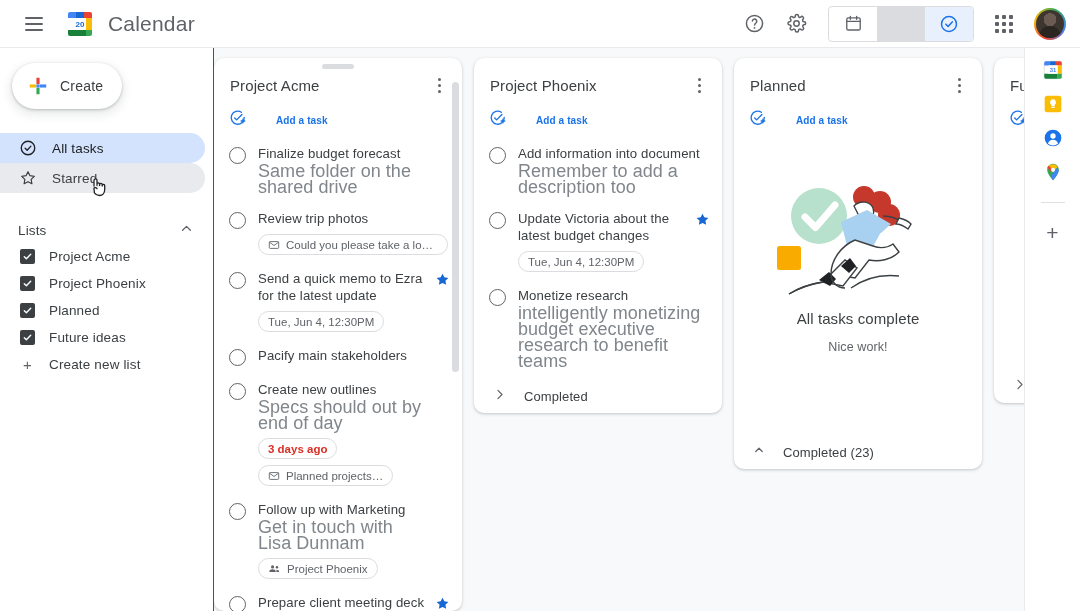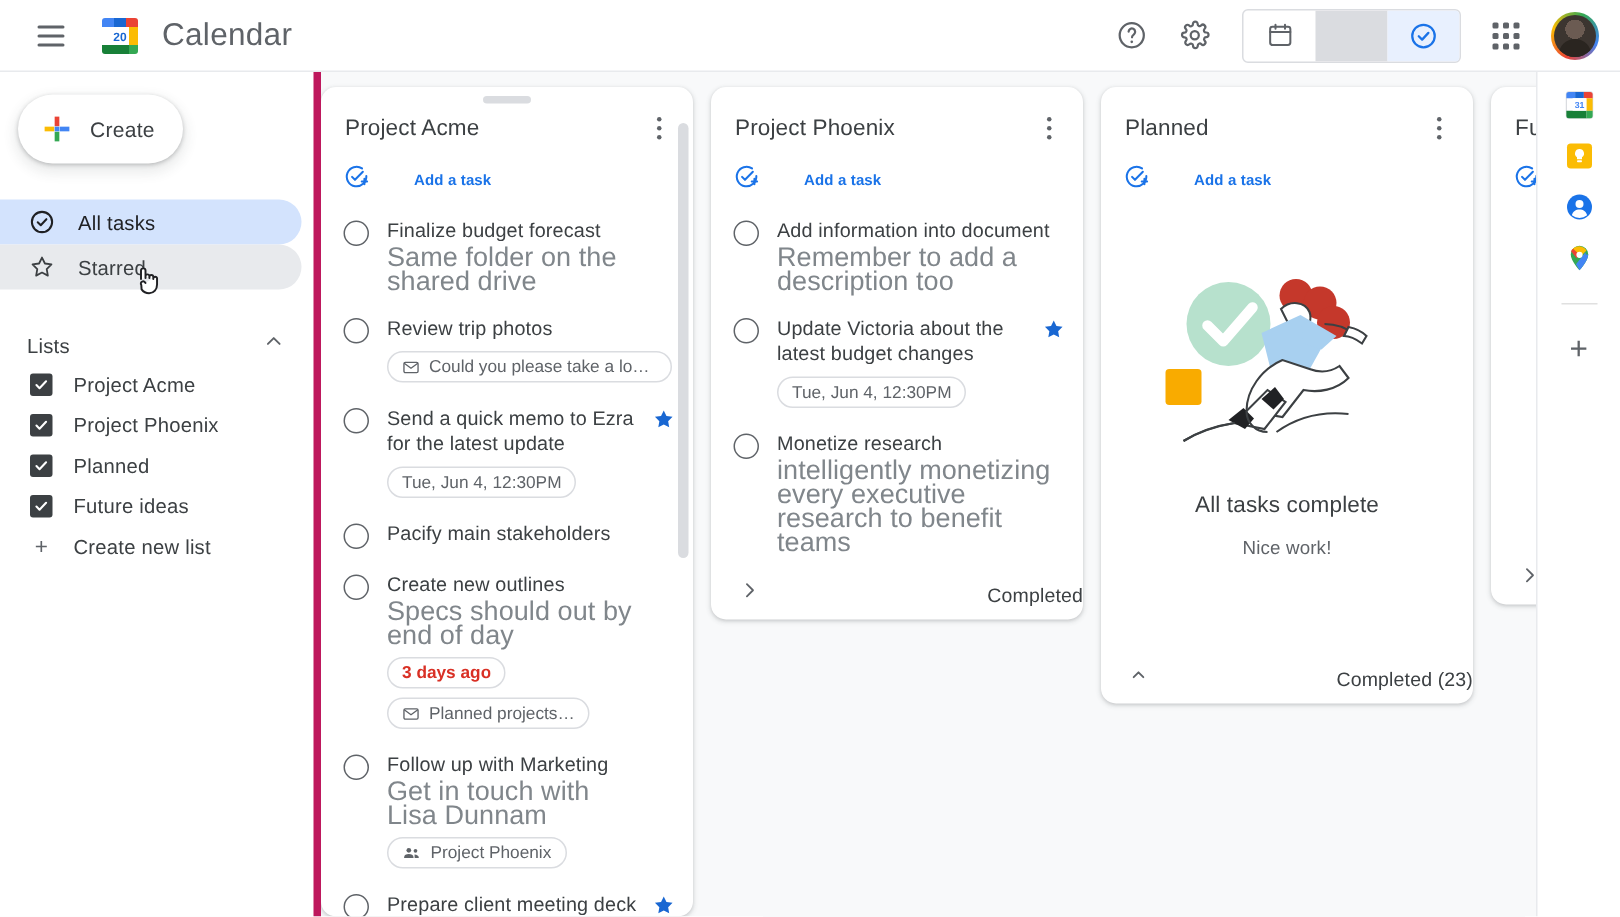--- a/index.html
+++ b/index.html
@@ -72,21 +72,21 @@
     width: 22px; height: 18px; border-radius: 11px 11px 0 0; background:#2a2520;
   }
 
   
   .body-wrap { display: flex; width: 1080px; height: 563px; background: #ffffff; }
 
   
   .sidebar {
     width: 214px; flex: none; height: 563px;
     background: #ffffff; padding-top: 8px; position: relative;
-    border-right: 5px solid #be185d;
+    border-right: 1px solid #be185d;
   }
   .create-btn {
     margin: 7px 0 0 12px; height: 46px; width: 110px;
     background: #fff; border-radius: 23px;
     box-shadow: 0 1px 3px rgba(60,64,67,.3), 0 4px 8px 3px rgba(60,64,67,.09);
     display: flex; align-items: center; cursor: pointer;
   }
   .create-btn .plus { margin-left: 15px; width: 22px; height: 22px; flex:none; }
   .create-btn .label { margin-left: 11px; font-size: 14px; color: #3c4043; letter-spacing:.2px;}
 
@@ -179,36 +179,36 @@
   .chip {
     border: 1px solid #dadce0; border-radius: 11px; height: 21px;
     display: flex; align-items: center; padding: 0 9px; max-width: 100%;
     font-size: 11.5px; color: #5f6368; white-space: nowrap; overflow: hidden; cursor:pointer;
   }
   .chip.due-overdue { color: #d93025; font-weight: 700; }
   .chip .chip-ico { margin-right: 6px; display:flex; flex:none; }
   .chip .chip-txt { overflow:hidden; text-overflow: ellipsis; }
 
   .completed-row {
-    display:flex; align-items:center; height: 34px; padding-left: 18px; cursor: pointer; flex:none;justify-content:space-between;
+    display:flex; align-items:center; height: 34px; padding-left: 18px; cursor: pointer; flex:none;
   }
   .completed-row .cr-label { margin-left: 17px; font-size: 13px; color: #3c4043; letter-spacing:.1px;}
 
   .scrollbar-track {
     position: absolute; right: 3px; top: 24px; width: 7px; bottom: 8px;
   }
   .scrollbar-thumb {
     position: absolute; left: 0; top: 0; width: 7px; height: 290px;
     background: #dadce0; border-radius: 4px;
   }
 
   
   .empty-state { padding: 34px 0 0 0; display:flex; flex-direction: column; align-items:center; flex:1;}
   .empty-illus { width: 175px; height: 140px; }
-  .empty-title { font-size: 15px; color: #3c4043; margin-top: 18px; letter-spacing:.1px;}
+  .empty-title { font-size: 15px; color: #3c4043; letter-spacing:.1px;}
   .empty-sub { font-size: 12.5px; color: #5f6368; margin-top: 13px; letter-spacing:.1px;}
 
   
   .rail {
     width: 56px; flex:none; height: 563px; background: #fff;
     border-left: 1px solid #e8eaed;
     display:flex; flex-direction: column; align-items:center; padding-top: 12px; gap: 14px;
   }
   .rail-ico { width: 20px; height: 20px; cursor: pointer; display:block;}
   .rail-sep { width: 24px; height: 1px; background: #e0e0e0; margin: 6px 0; }
@@ -574,21 +574,21 @@
               <svg width="15" height="15" viewBox="0 0 24 24" fill="#1967d2">
                 <path d="M12 2.6l2.9 5.9 6.5.95-4.7 4.6 1.1 6.5L12 17.5l-5.8 3.05 1.1-6.5-4.7-4.6 6.5-.95z"></path>
               </svg>
             </span>
           </div>
 
           <div class="task">
             <div class="circle"></div>
             <div class="task-body">
               <div class="task-title">Monetize research</div>
-              <div class="task-desc">intelligently monetizing every executive research to benefit teams</div>
+              <div class="task-desc">intelligently monetizing budget executive research to benefit teams</div>
             </div>
           </div>
         </div>
 
         <div class="completed-row">
           <span>
             <svg width="15" height="15" viewBox="0 0 24 24" fill="none" stroke="#5f6368" stroke-width="1.9">
               <path d="M9.5 5.5L16 12l-6.5 6.5" stroke-linecap="round" stroke-linejoin="round"></path>
             </svg>
           </span>

